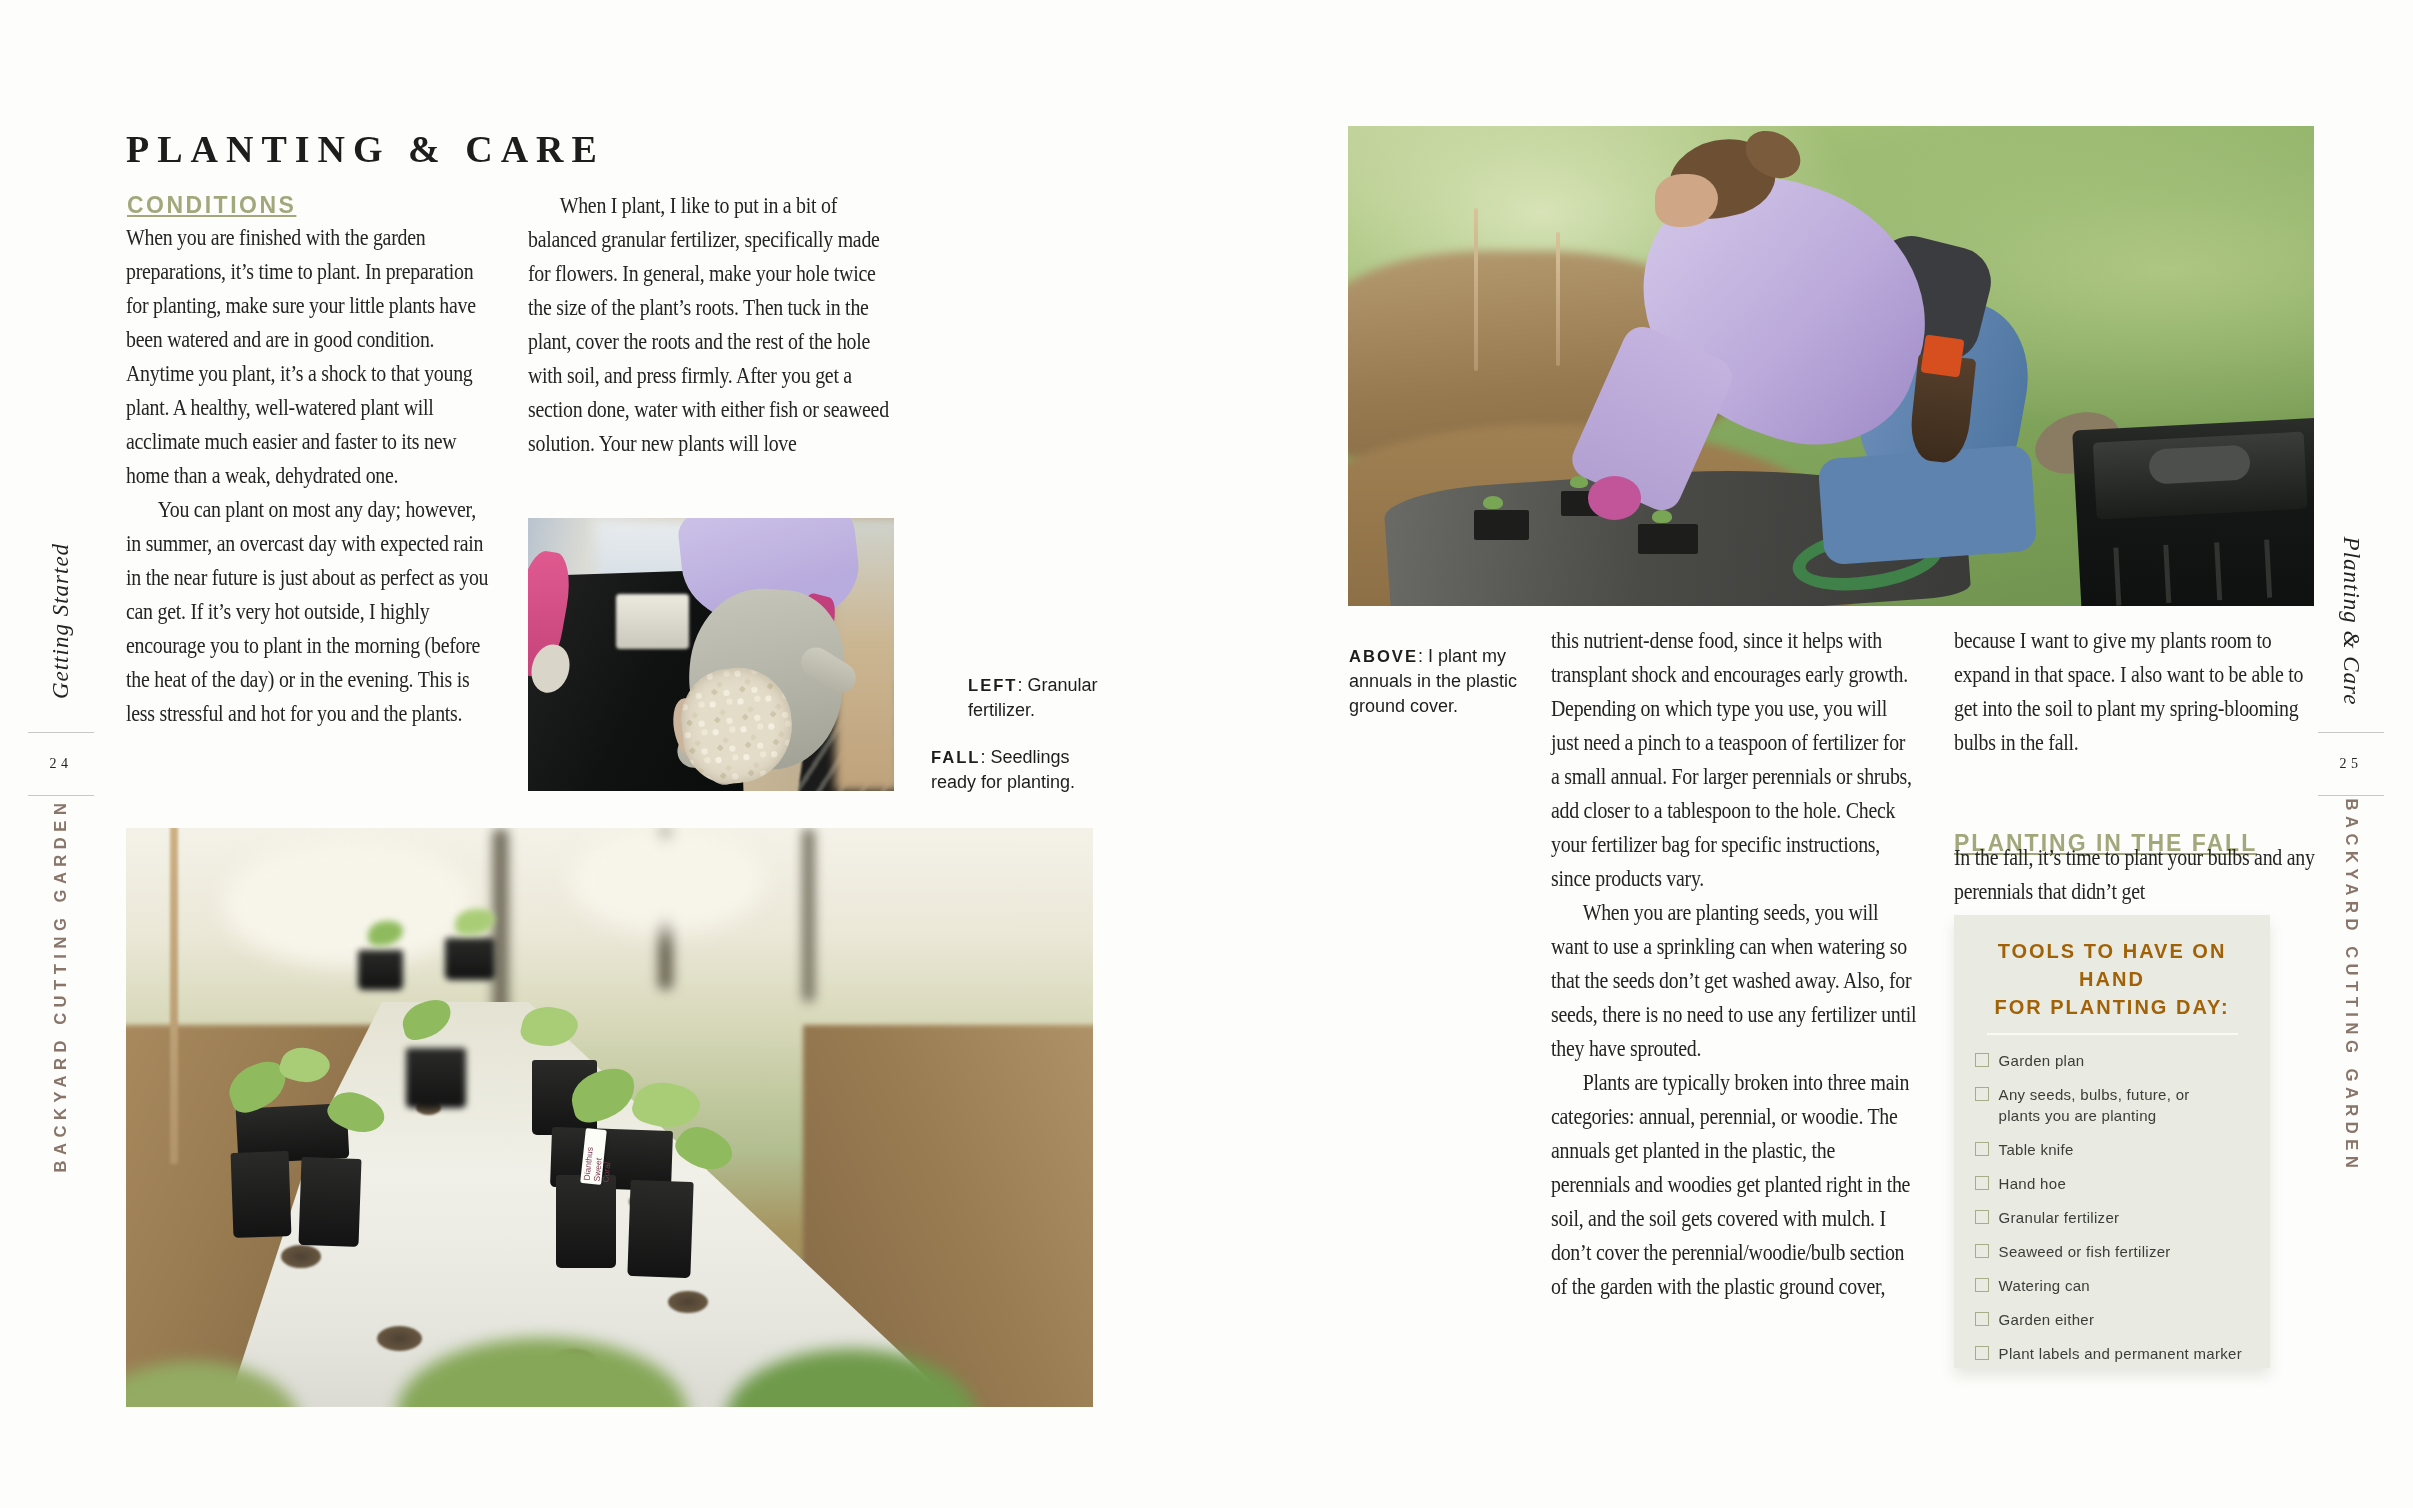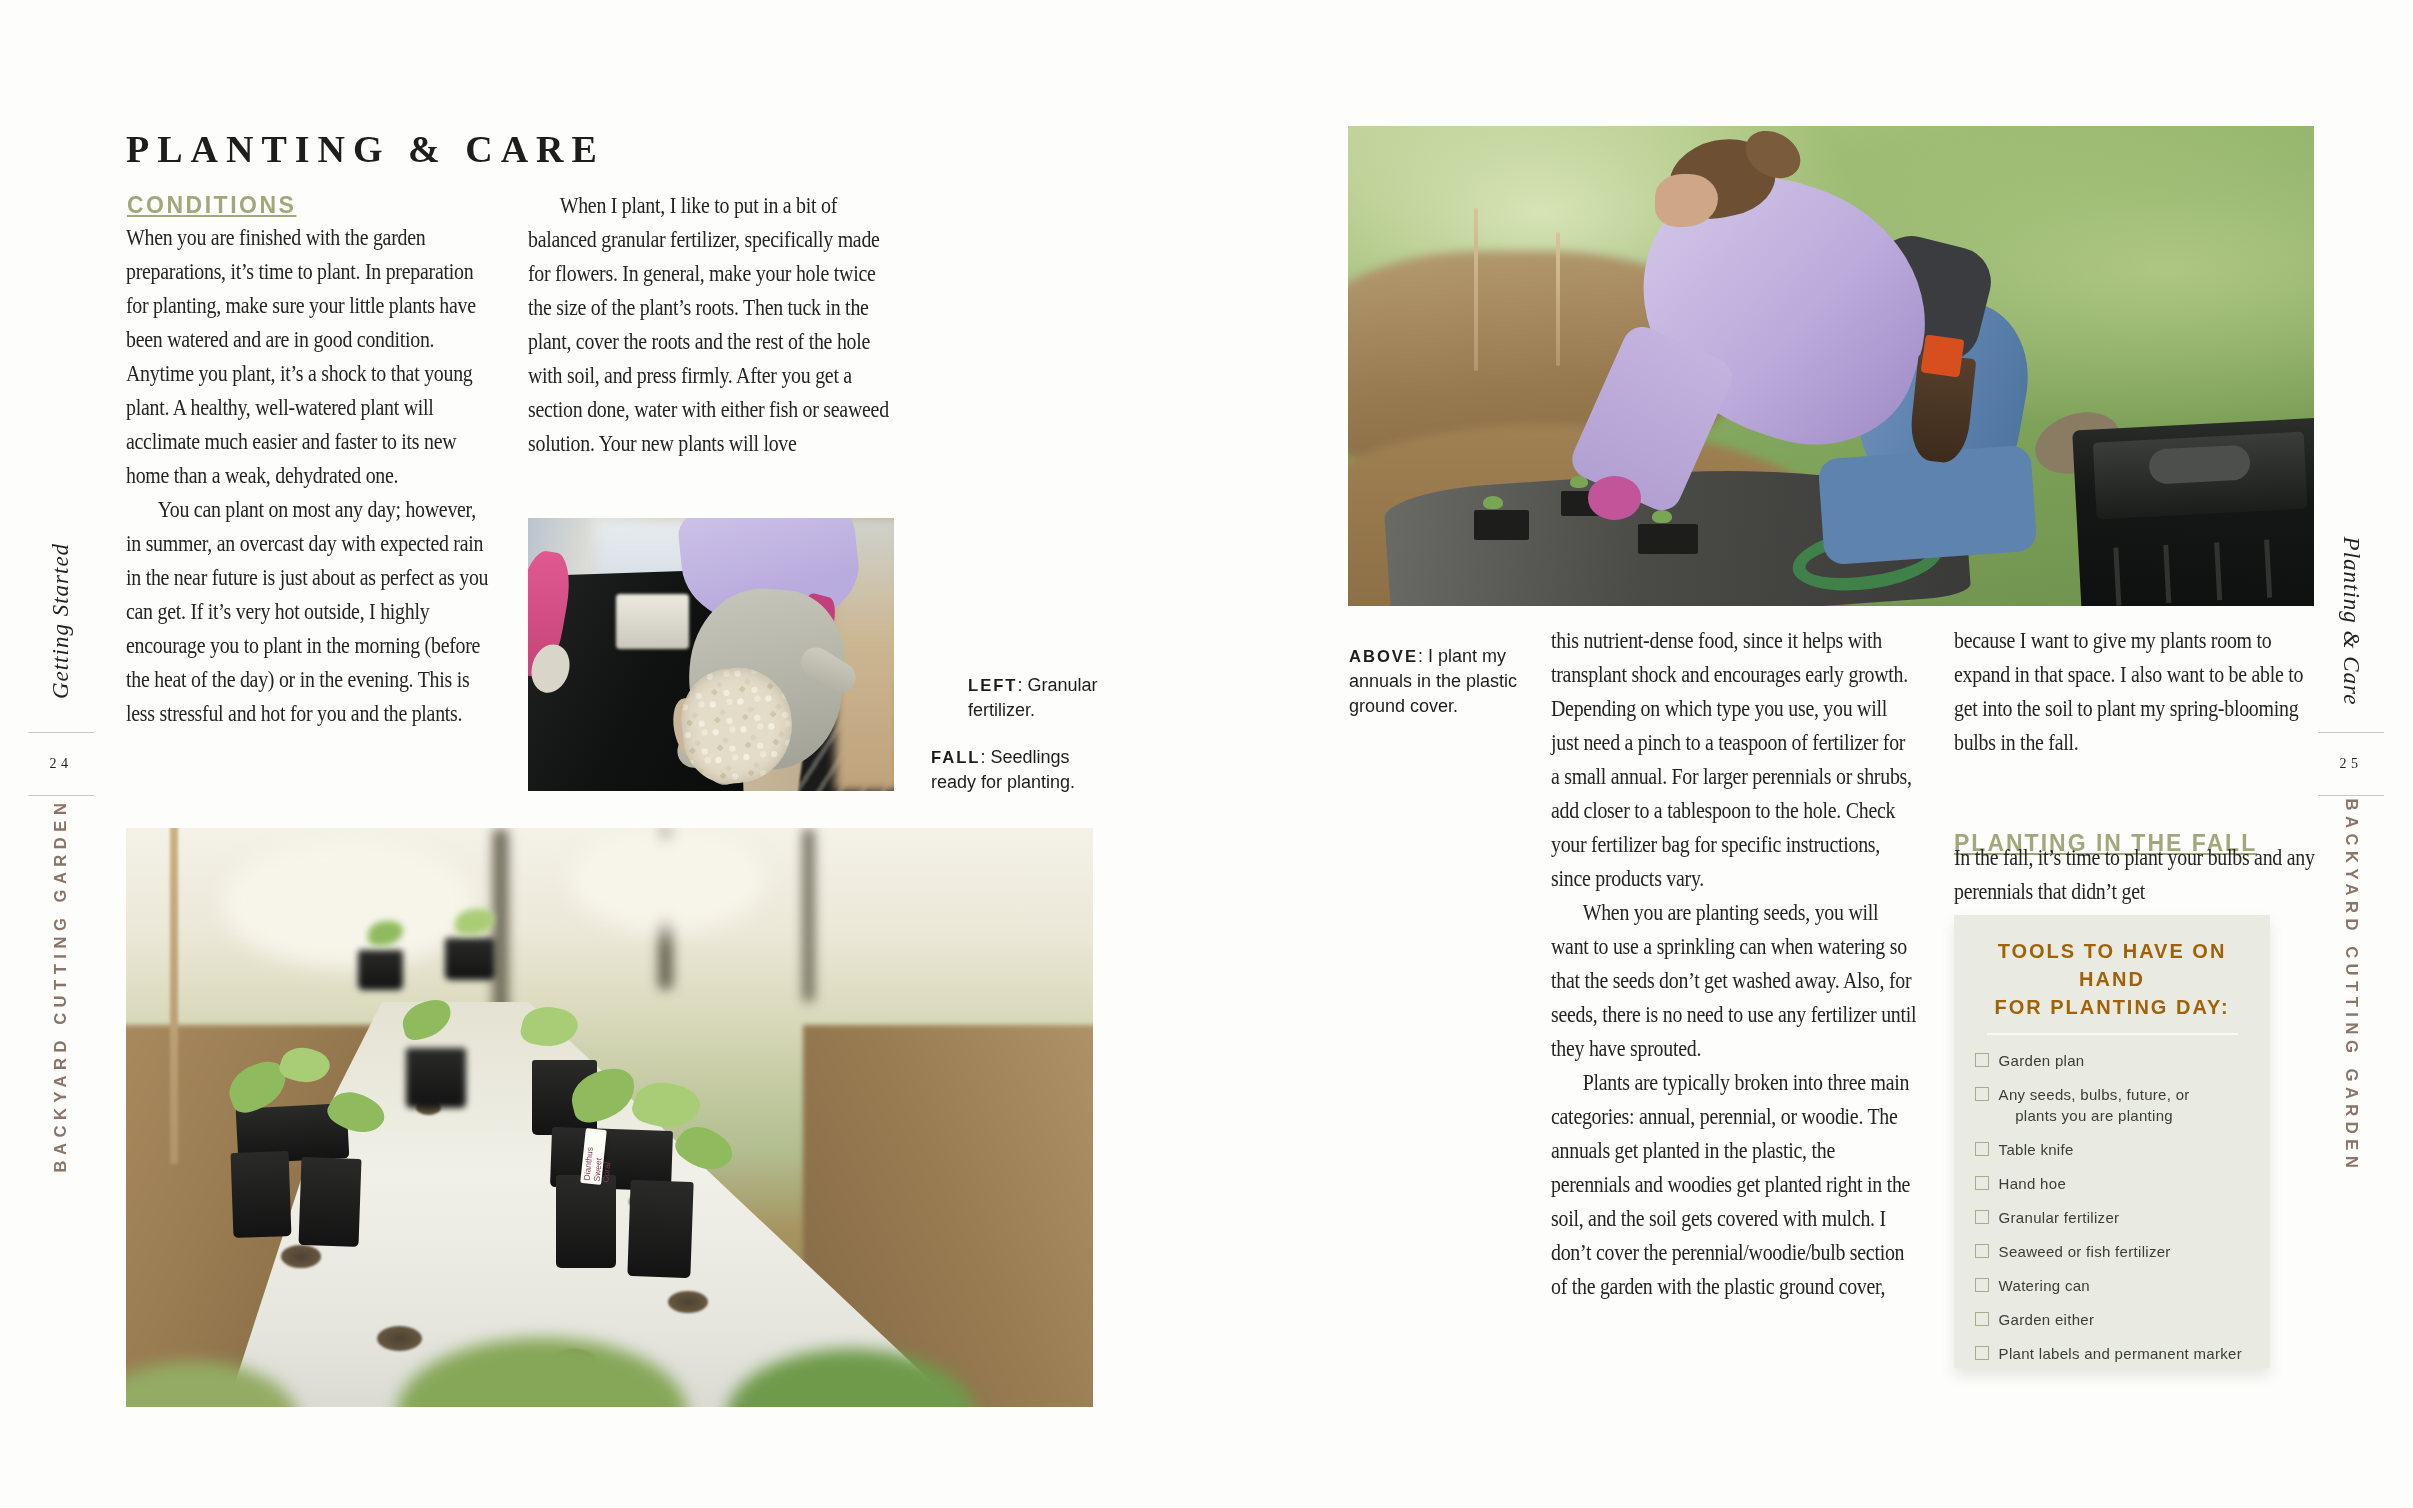--- a/index.html
+++ b/index.html
@@ -20,21 +20,21 @@
   .vtext-r { transform:translate(-50%,-50%) rotate(90deg); white-space:nowrap; }
   .chapter-vt { font-style:italic; font-size:23px; color:#232322; letter-spacing:1px; }
   .booktitle-vt { font-family:"Liberation Sans", sans-serif; font-weight:700; font-size:16.6px; letter-spacing:5.5px; color:#897569; }
   .pagenum { font-size:14px; letter-spacing:4.5px; color:#232322; }
   .mrule { width:66px; height:1px; background:#c9c9c4; }
 
   
   .toolsbox { background:#e9eae1; box-shadow:0 8px 13px rgba(90,90,80,0.14); padding:22px 18px 20px 18px; }
   .toolsbox .tb-title { font-family:"Liberation Sans", sans-serif; font-weight:700; font-size:20px; line-height:28px; letter-spacing:2px; color:#a16207; text-align:center; white-space:pre-line; }
   .tb-rule { width:251px; height:1.5px; background:#fafaf4; margin:12px auto 15px auto; }
-  .tool-item { display:flex; margin-bottom:13px;text-align:center; }
+  .tool-item { display:flex; margin-bottom:13px; }
   .tool-check { flex:0 0 auto; width:13.6px; height:13.6px; border:1.5px solid #a8ac89; margin:3.5px 10px 0 3px; }
   .tool-label { font-family:"Liberation Sans", sans-serif; font-size:15px; line-height:21px; color:#3b3d38; white-space:pre; letter-spacing:0.3px; }
 
   
   .photo { overflow:hidden; position:absolute; }
   .photo * { position:absolute; }
   .blur6 { filter:blur(3px); }
 
   
   .p-grass { inset:0; background:

